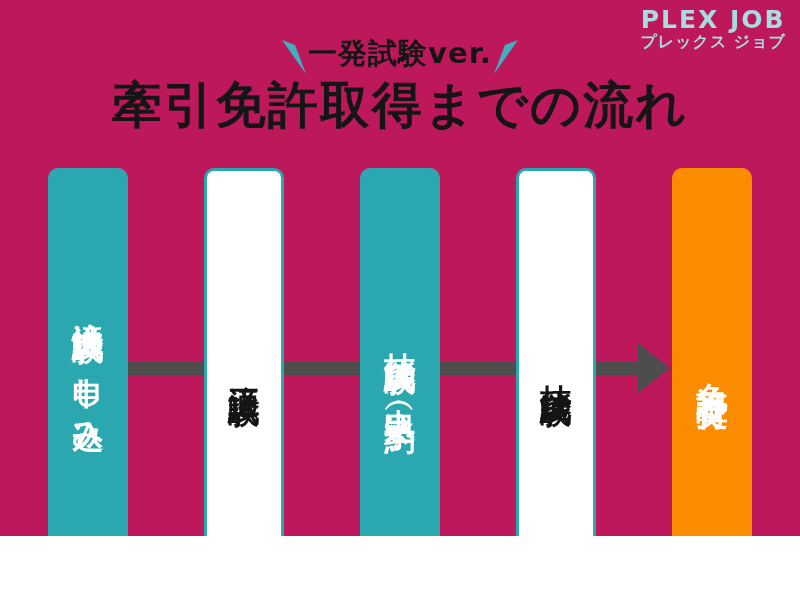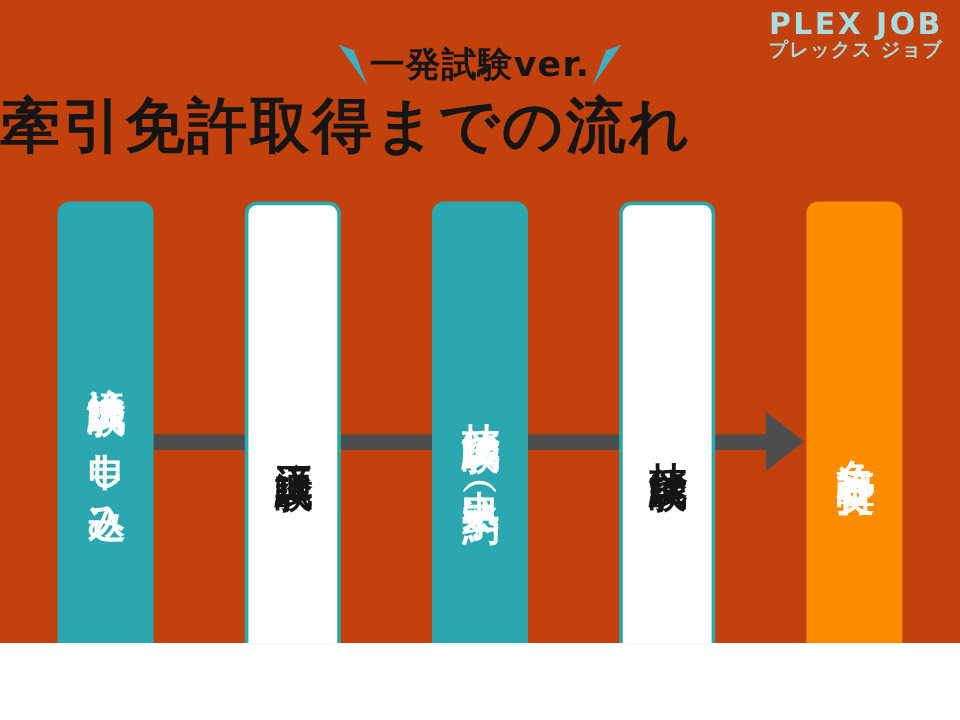--- a/index.html
+++ b/index.html
@@ -1,30 +1,30 @@
 <!DOCTYPE html>
 <html><head>
 <meta charset="utf-8">
 <style>
   html,body{margin:0;padding:0;}
   .canvas{
     position:relative;width:800px;height:536px;overflow:hidden;
-    background:#c2410c;
+    background:#be185d;
     font-family:"DejaVu Sans","Liberation Sans",sans-serif;
   }
   
   .logo{position:absolute;top:7px;right:14px;text-align:center;color:#A7DCE0;line-height:1.05;}
   .logo-main{font-size:25px;font-weight:800;letter-spacing:2px;}
   .logo-sub{font-size:16px;font-weight:700;letter-spacing:1px;margin-top:1px;}
   
   .badge-row{position:absolute;top:34px;left:0;width:100%;
-    display:flex;justify-content:center;align-items:center;}
+    display:flex;justify-content:center;align-items:flex-end;}
   .badge-text{font-size:29px;font-weight:800;color:#151515;letter-spacing:1px;}
   .slash{display:block;}
-  .title{position:absolute;top:78px;left:0;width:100%;text-align:left;
+  .title{position:absolute;top:78px;left:0;width:100%;text-align:center;
     font-size:50px;font-weight:900;color:#151515;letter-spacing:2px;line-height:1.1;}
   
   .arrow-shaft{position:absolute;top:362px;left:88px;width:552px;height:13px;
     background:#4D4D4D;z-index:1;}
   .arrow-head{position:absolute;top:343px;left:638px;width:32px;height:50px;
     background:#4D4D4D;clip-path:polygon(0 0,100% 50%,0 100%);z-index:1;}
   
   .steps{position:absolute;top:168px;left:48px;width:704px;height:400px;
     display:flex;justify-content:space-between;z-index:2;}
   .step{box-sizing:border-box;width:80px;height:400px;border-radius:10px;

